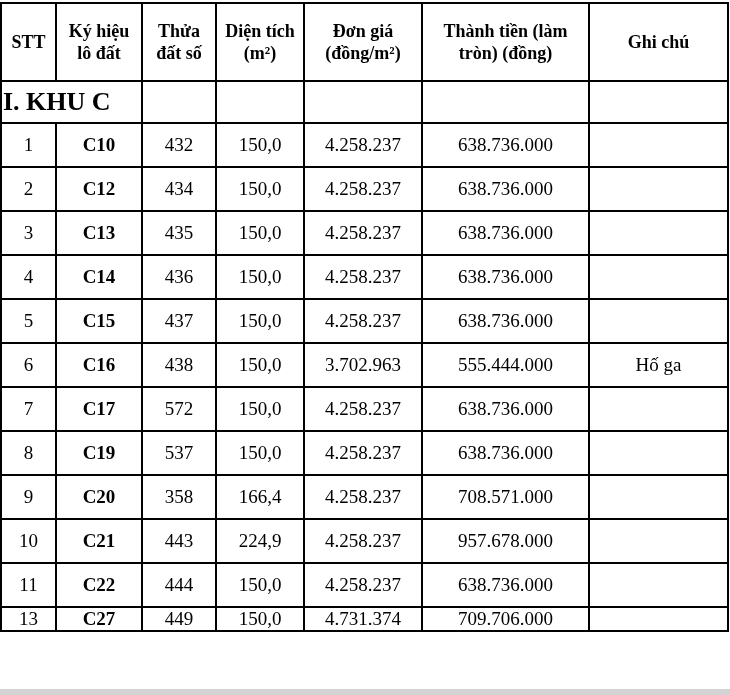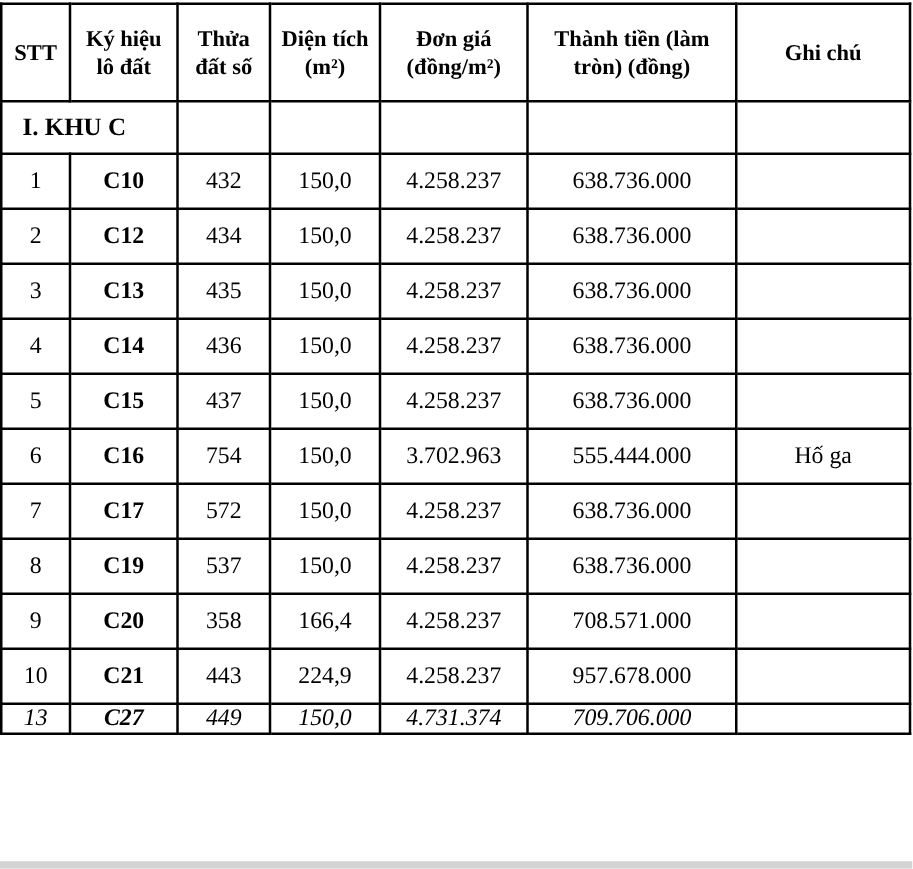--- a/index.html
+++ b/index.html
@@ -15,25 +15,25 @@
   th,td{
     border:2px solid #000000;text-align:center;vertical-align:middle;
     padding:0 2px;overflow:hidden;
   }
   thead tr{height:78px;}
   th{
     font-size:18px;font-weight:bold;white-space:pre-line;line-height:1.25;
   }
   tr.section-row{height:42px;}
   td.section{
-    text-align:left;font-weight:bold;font-size:20px;padding-left:16px;border-radius:12px;
+    text-align:left;font-weight:bold;font-size:26px;padding-left:1px;border-radius:12px;
   }
   tbody td{font-size:19px;}
   tbody tr.data{height:44px;}
-  tbody tr.data.last{height:22px;font-style:italic;}
+  tbody tr.data.last{height:22px;}
   td.c-code{font-weight:bold;}
   .bottom-strip{
     position:absolute;left:0;bottom:0;width:730px;height:6px;
     background:#d3d3d3;
   }
 </style>
 </head>
 <body>
 
 <table class="land-table">
@@ -112,21 +112,21 @@
     <td class="c-code">C15</td>
     <td>437</td>
     <td>150,0</td>
     <td>4.258.237</td>
     <td>638.736.000</td>
     <td></td>
   </tr>
       <tr class="data">
     <td class="c-stt">6</td>
     <td class="c-code">C16</td>
-    <td>754</td>
+    <td>438</td>
     <td>150,0</td>
     <td>3.702.963</td>
     <td>555.444.000</td>
     <td>Hố ga</td>
   </tr>
       <tr class="data">
     <td class="c-stt">7</td>
     <td class="c-code">C17</td>
     <td>572</td>
     <td>150,0</td>
@@ -154,20 +154,29 @@
   </tr>
       <tr class="data">
     <td class="c-stt">10</td>
     <td class="c-code">C21</td>
     <td>443</td>
     <td>224,9</td>
     <td>4.258.237</td>
     <td>957.678.000</td>
     <td></td>
   </tr>
+      <tr class="data">
+    <td class="c-stt">11</td>
+    <td class="c-code">C22</td>
+    <td>444</td>
+    <td>150,0</td>
+    <td>4.258.237</td>
+    <td>638.736.000</td>
+    <td></td>
+  </tr>
       <tr class="data last">
     <td class="c-stt">13</td>
     <td class="c-code">C27</td>
     <td>449</td>
     <td>150,0</td>
     <td>4.731.374</td>
     <td>709.706.000</td>
     <td></td>
   </tr>
     </tbody>

